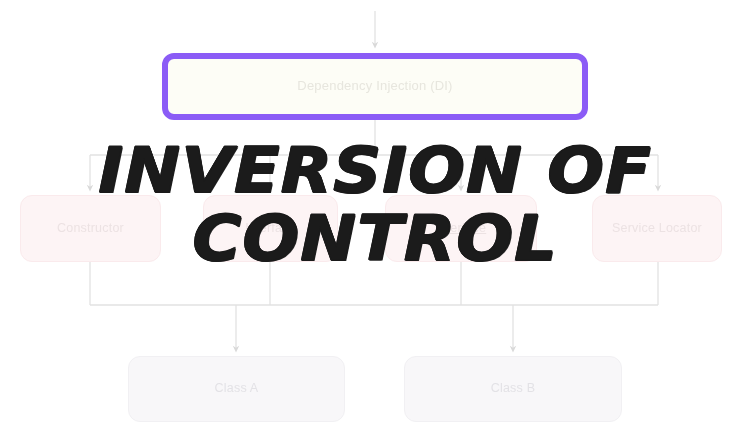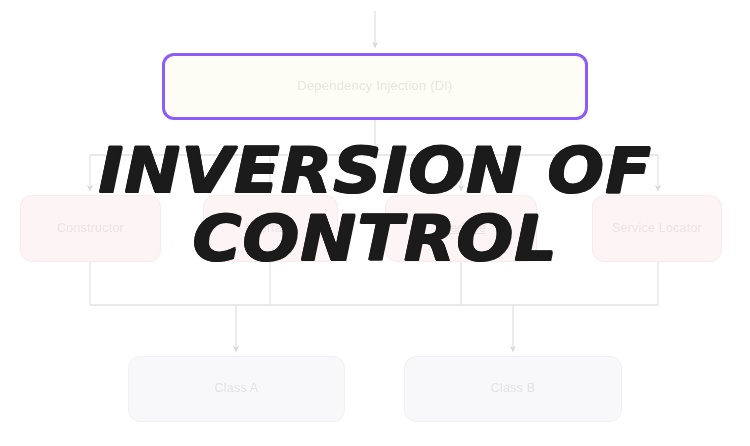--- a/index.html
+++ b/index.html
@@ -45,21 +45,21 @@
     display: block;
     padding: 0 8px;
   }
 
   .node.di {
     left: 162px;
     top: 53px;
     width: 426px;
     height: 67px;
     background: #fdfdf6;
-    border: 3px solid #8b5cf6;
+    border: 6px solid #8b5cf6;
     font-size: 13px;
     color: #e7e6de;
   }
 
   .node.strategy {
     background: #fdf4f5;
     border: 1px solid #faeaec;
     font-size: 12.5px;
     color: #ece2e3;
     height: 67px;

